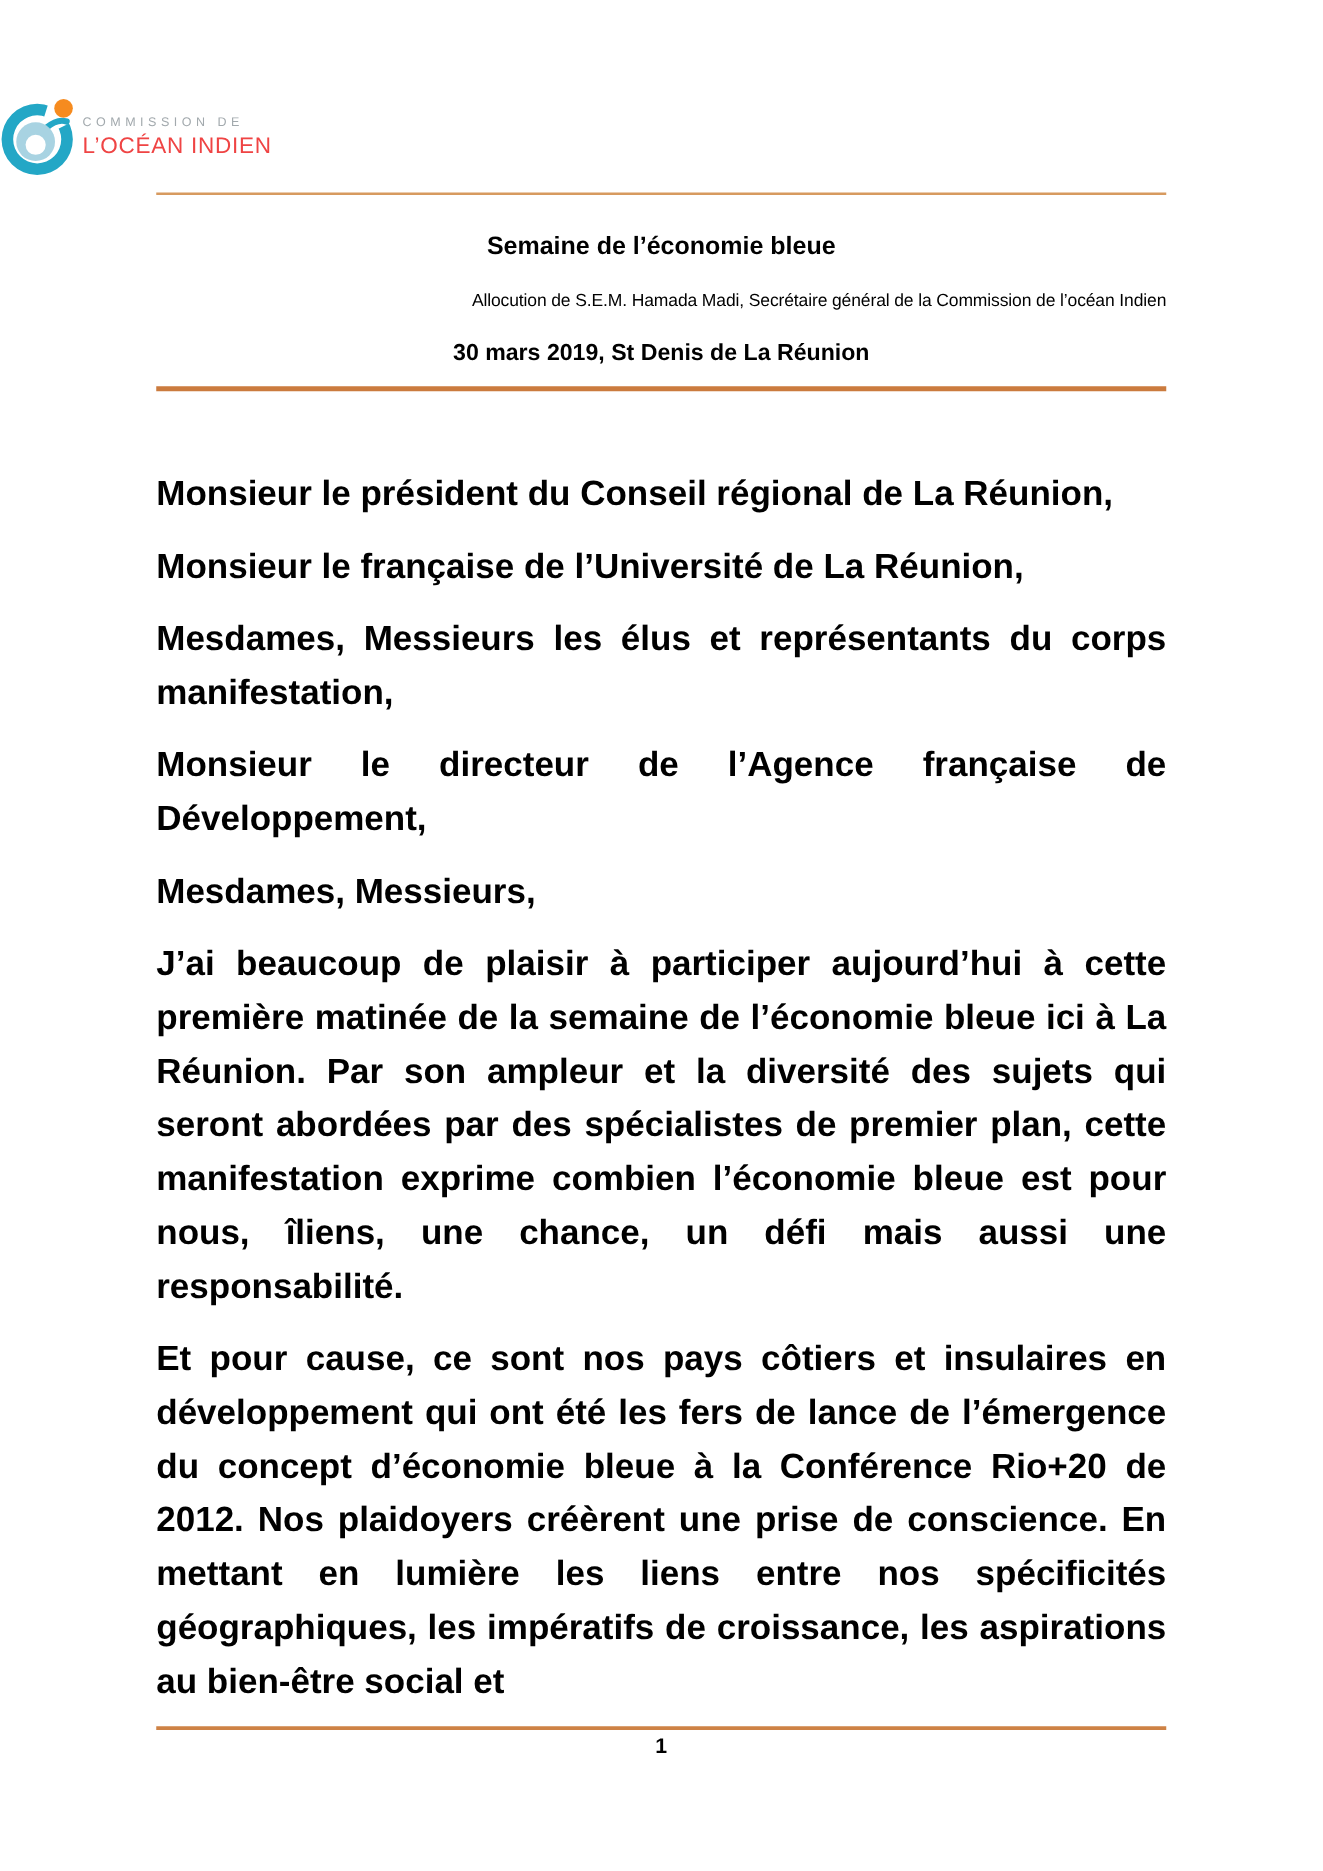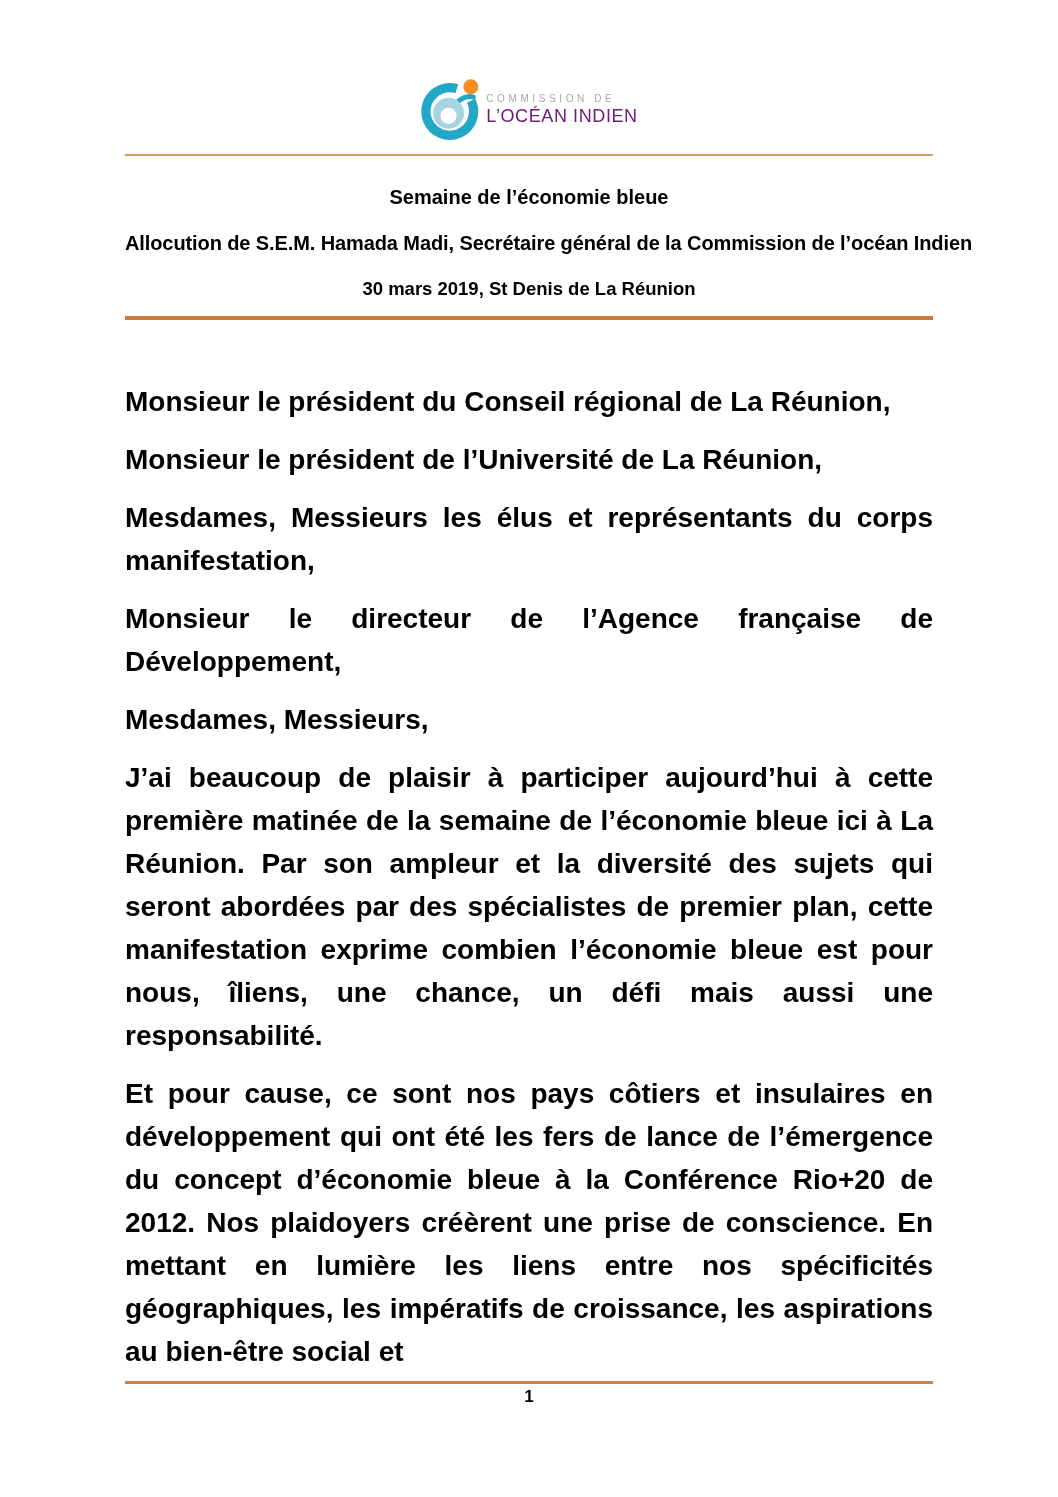--- a/index.html
+++ b/index.html
@@ -12,58 +12,59 @@
     width: 1058px;
     height: 1497px;
     background: #ffffff;
     font-family: "Liberation Sans", sans-serif;
     color: #000000;
     overflow: hidden;
   }
   
   .logo-row {
     display: flex;
-    justify-content: center;
+    justify-content: flex-start;
     align-items: center;
     padding-top: 78px;
     gap: 4px;
   }
   .logo-icon { width: 62px; height: 62px; display: block; }
   .logo-text { display: flex; flex-direction: column; line-height: 1; }
   .logo-line1 {
     font-size: 10px;
     letter-spacing: 3.6px;
     color: #a2a9ad;
     margin-bottom: 3px;
     white-space: nowrap;
   }
   .logo-line2 {
     font-size: 18px;
     letter-spacing: 0.6px;
-    color: #701a75;
+    color: #ef4444;
     white-space: nowrap;
   }
   
   .rule { margin: 0 125px; border: none; }
   .rule-thin  { height: 2px; background: #d79a5f; margin-top: 14px; }
   .rule-thick { height: 4px; background: #cb7b3e; margin-top: 16px; }
   .rule-footer{ height: 3px; background: #ce8245; }
   
   .doc-header { text-align: center; }
   .doc-title {
     margin: 30px 125px 4px;
     font-size: 20px;
     font-weight: 700;
   }
   .doc-subtitle {
     margin: 23px 125px 0;
-    font-size: 20px;
-    font-weight: 700;
+    font-size: 14px;
+    font-weight: 400;
     letter-spacing: -0.1px;
     white-space: nowrap;
+    text-align: right;
   }
   .doc-date {
     margin: 23px 125px 0;
     font-size: 18.5px;
     font-weight: 700;
   }
   
   .doc-body {
     margin: 60px 125px 0;
     font-weight: bold;
@@ -120,21 +121,21 @@
   <div class="doc-header">
     <div class="doc-title">Semaine de l’économie bleue</div>
     <div class="doc-subtitle">Allocution de S.E.M. Hamada Madi, Secrétaire général de la Commission de l’océan Indien</div>
     <div class="doc-date">30 mars 2019, St Denis de La Réunion</div>
   </div>
 
   <div class="rule rule-thick"></div>
 
   <div class="doc-body">
     <p>Monsieur le président du Conseil régional de La Réunion,</p>
-    <p>Monsieur le président de l’Université de La Réunion,</p>
+    <p>Monsieur le française de l’Université de La Réunion,</p>
     <p>Mesdames, Messieurs les élus et représentants du corps manifestation,</p>
     <p>Monsieur le directeur de l’Agence française de Développement,</p>
     <p>Mesdames, Messieurs,</p>
     <p>J’ai beaucoup de plaisir à participer aujourd’hui à cette première matinée de la semaine de l’économie bleue ici à La Réunion. Par son ampleur et la diversité des sujets qui seront abordées par des spécialistes de premier plan, cette manifestation exprime combien l’économie bleue est pour nous, îliens, une chance, un défi mais aussi une responsabilité.</p>
     <p>Et pour cause, ce sont nos pays côtiers et insulaires en développement qui ont été les fers de lance de l’émergence du concept d’économie bleue à la Conférence Rio+20 de 2012. Nos plaidoyers créèrent une prise de conscience. En mettant en lumière les liens entre nos spécificités géographiques, les impératifs de croissance, les aspirations au bien-être social et</p>
   </div>
 
   <div class="doc-footer">
     <div class="rule-footer"></div>
     <div class="page-number">1</div>

